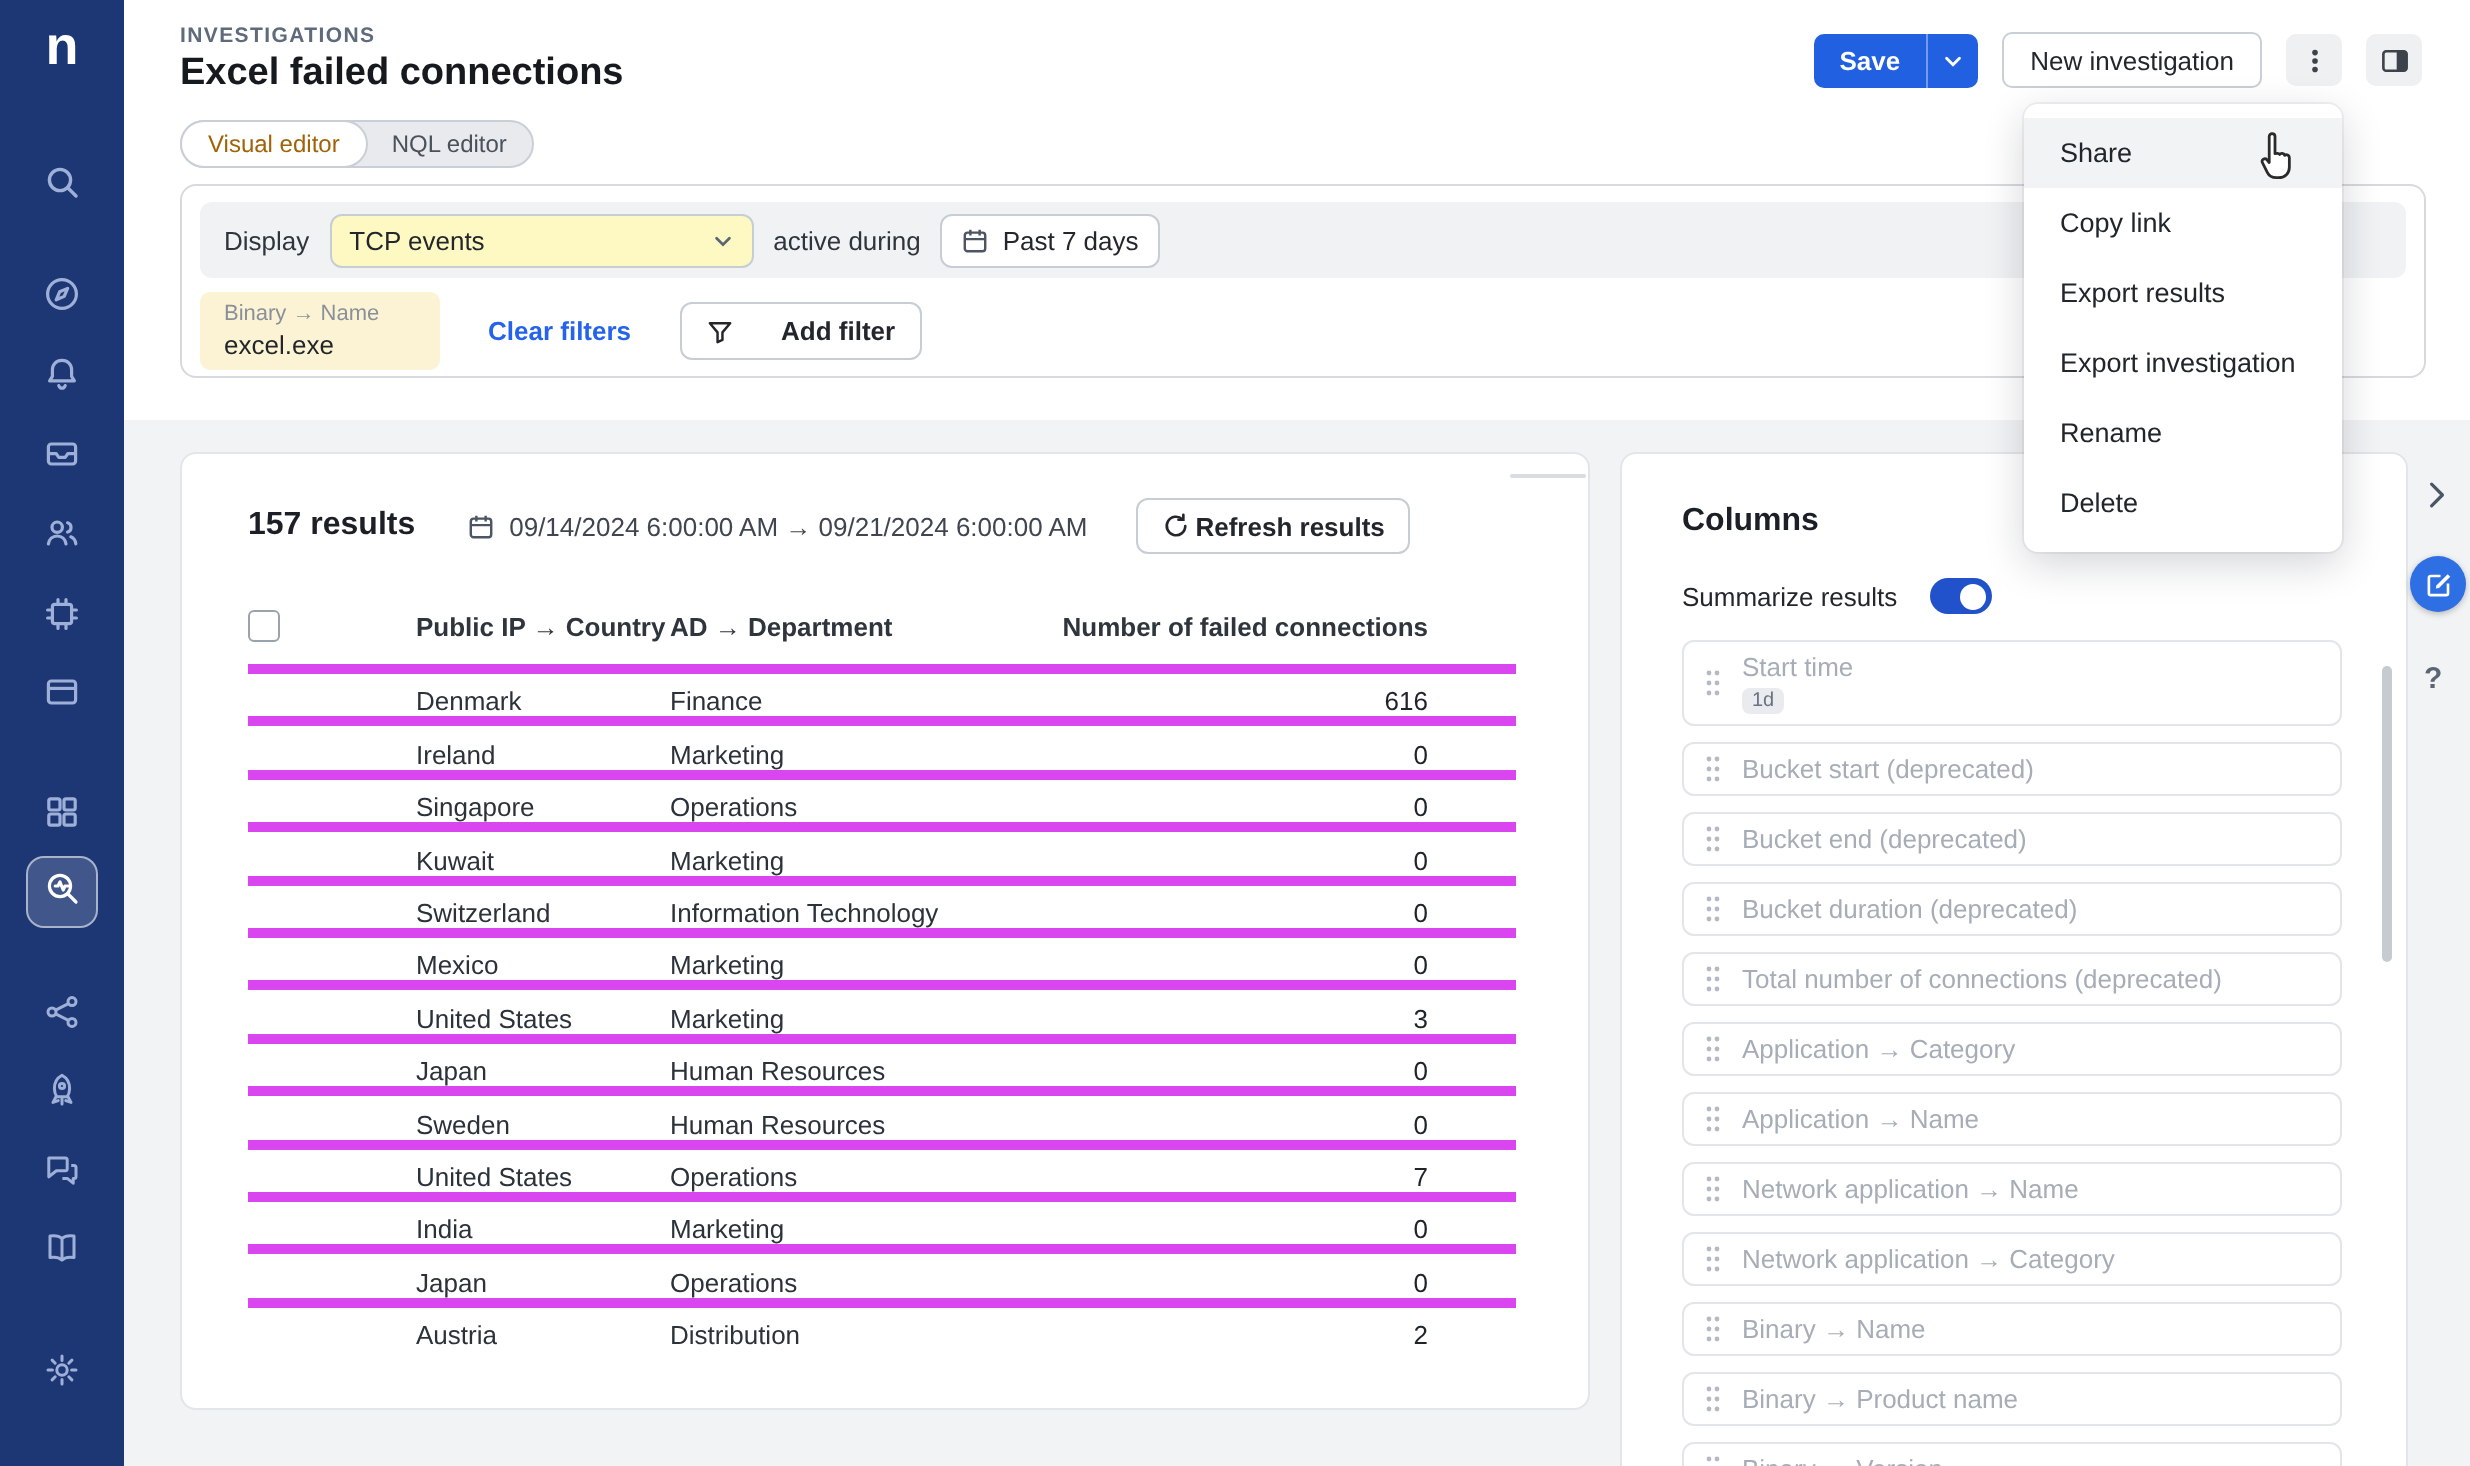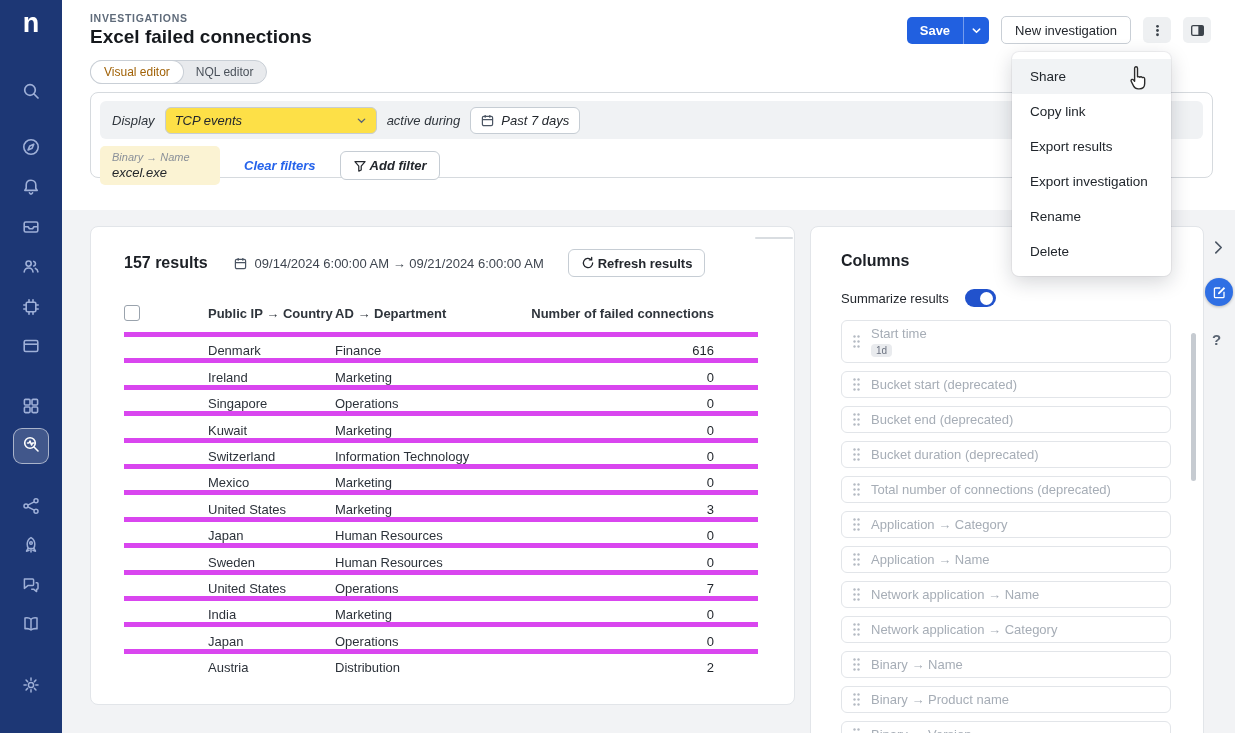--- a/index.html
+++ b/index.html
@@ -21,30 +21,30 @@
   .seg { padding:4px 13px; border-radius:999px; cursor:pointer; white-space:nowrap; }
   .seg-active { background:#fff; box-shadow:0 0 0 1px #c9cfd6; color:#a16207; }
   .actions { position:absolute; top:16px; right:24px; display:flex; align-items:center; gap:12px; }
   .save-group { display:flex; height:27px; border-radius:5px; overflow:hidden; cursor:pointer; }
   .save-main { background:#2160e0; color:#fff; font-size:13px; font-weight:600; padding:0 13px; display:flex; align-items:center; }
   .save-caret { background:#2160e0; border-left:1px solid rgba(255,255,255,.38); width:26px; display:flex; align-items:center; justify-content:center; }
   .btn-outline { height:28px; border:1px solid #c9cfd6; border-radius:5px; background:#fff; font-size:13px; color:#23272d; display:flex; align-items:center; padding:0 13px; font-weight:500; cursor:pointer; white-space:nowrap; }
   .icon-btn { width:28px; height:26px; border-radius:5px; background:#eef0f2; display:flex; align-items:center; justify-content:center; color:#3c434b; cursor:pointer; }
 
   
-  .filter-card { position:absolute; left:90px; top:92px; width:1123px; height:86px; background:#fff; border:1px solid #d6dade; border-radius:8px; z-index:5;font-style:italic; }
+  .filter-card { position:absolute; left:90px; top:92px; width:1123px; height:97px; background:#fff; border:1px solid #d6dade; border-radius:8px; z-index:5; }
   .query-row { margin:8px 9px 0; height:38px; background:#f0f2f4; border-radius:6px; display:flex; align-items:center; gap:10px; padding:0 12px; font-size:13px; color:#2f353c; }
-  .select { width:212px; height:27px; background:#fde047; border:1px solid #c6cdd4; border-radius:6px; display:flex; align-items:center; justify-content:space-between; padding:0 9px; cursor:pointer; color:#23272d; }
+  .select { width:212px; height:27px; background:#fef9c3; border:1px solid #c6cdd4; border-radius:6px; display:flex; align-items:center; justify-content:space-between; padding:0 9px; cursor:pointer; color:#23272d; }
   .date-chip { height:27px; background:#fff; border:1px solid #c6cdd4; border-radius:6px; display:flex; align-items:center; gap:7px; padding:0 10px; cursor:pointer; color:#23272d; }
   .filter-row { display:flex; align-items:center; gap:24px; padding:7px 9px 0; }
   .filter-chip { background:#fbf3d3; border-radius:5px; padding:5px 12px; min-width:120px; cursor:pointer; }
   .chip-field { font-size:11px; color:#8a9099; margin-bottom:2px; }
   .chip-value { font-size:13px; color:#22262b; }
   .link { color:#2563eb; font-size:13px; font-weight:600; cursor:pointer; }
-  .add-filter { height:29px; border:1px solid #c6cdd4; border-radius:6px; background:#fff; display:flex; align-items:center; gap:3px; padding:0 12px; font-size:13px; font-weight:600; color:#23272d; cursor:pointer; }
+  .add-filter { height:29px; border:1px solid #c6cdd4; border-radius:6px; background:#fff; display:flex; align-items:center; gap:24px; padding:0 12px; font-size:13px; font-weight:600; color:#23272d; cursor:pointer; }
 
   
   .results-card { position:absolute; left:90px; top:226px; width:705px; height:479px; background:#fff; border:1px solid #e2e5e9; border-radius:8px; overflow:hidden; }
   .results-header { display:flex; align-items:center; padding:22px 24px 12px 33px; }
   .results-count { font-size:16px; font-weight:700; color:#1c2026; }
   .range-wrap { display:flex; align-items:center; gap:8px; margin-left:26px; font-size:13px; color:#3f4650; }
   .refresh-btn { margin-left:24px; height:28px; border:1px solid #c6cdd4; border-radius:6px; display:flex; align-items:center; gap:3px; padding:0 12px; font-size:13px; font-weight:600; color:#23272d; background:#fff; cursor:pointer; }
   .thead { display:flex; align-items:center; padding:16px 80px 11px 33px; font-size:13px; font-weight:700; color:#2f353c; }
   .checkbox { width:16px; height:16px; border:1.5px solid #9aa3ad; border-radius:3px; background:#fff; margin-right:20px; flex:0 0 auto; cursor:pointer; }
   .c1 { width:175px;padding-left:48px; } .c2 { width:193px; } .c3 { flex:1; text-align:right; }

